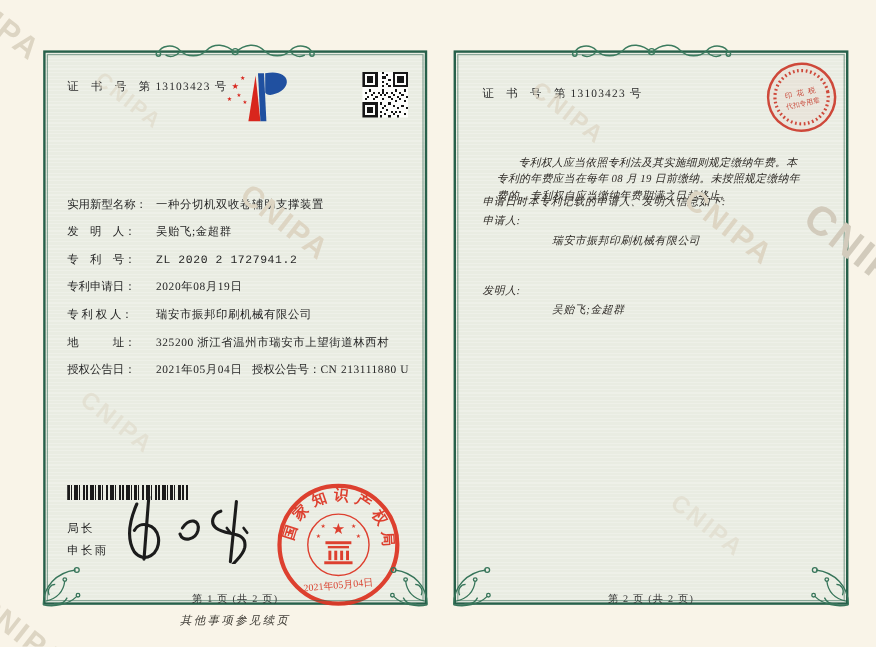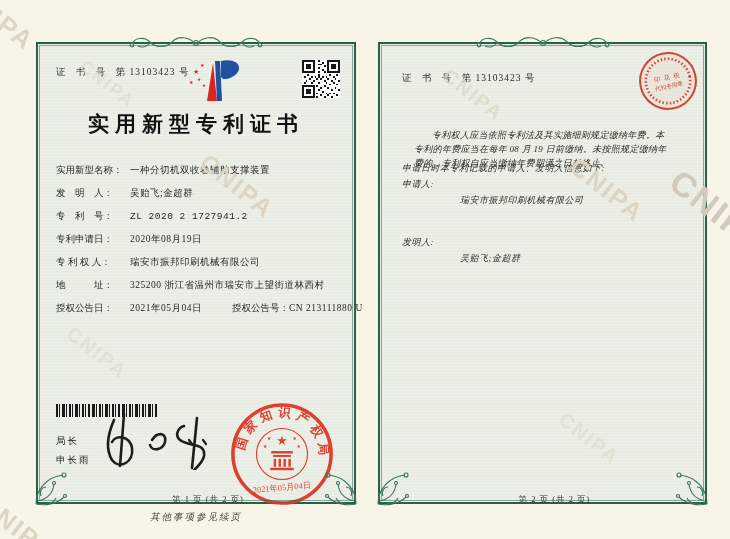--- a/index.html
+++ b/index.html
@@ -16,32 +16,32 @@
   .page1{left:36px;width:320px;}
   .page2{left:378px;width:329px;}
   .orn-top{position:absolute;top:-10px;left:50%;transform:translateX(-50%);z-index:3;}
   .orn-corner{position:absolute;bottom:-5px;z-index:3;}
   .orn-bl{left:-5px;}
   .orn-br{right:-5px;transform:scaleX(-1);}
   
   .certno{position:absolute;font-size:9.5px;color:#2b2b2b;white-space:nowrap;}
   .certno .lab{letter-spacing:4px;margin-right:4px;}
   .certno .val{letter-spacing:1px;}
-  .pageno{position:absolute;top:450px;left:12px;width:100%;text-align:center;font-size:8.5px;
+  .pageno{position:absolute;top:450px;left:0;width:100%;text-align:center;font-size:8.5px;
           letter-spacing:1px;color:#333;}
   .kai{font-style:italic;color:#2e2a26;}
   
   .qr{position:absolute;top:16px;right:14px;}
   .logo{position:absolute;top:12px;left:146px;}
   .title{position:absolute;top:66px;left:0;width:100%;margin:0;text-align:center;
          font-size:21px;font-weight:700;letter-spacing:6px;color:#111;}
   .frow{position:absolute;left:18px;right:10px;font-size:9.5px;white-space:nowrap;color:#262626;}
   .flabel{display:inline-block;min-width:74px;}
   .fvalue{letter-spacing:.5px;}
-  .fpair2{margin-left:30px;text-align:right;}
+  .fpair2{margin-left:8px;text-align:right;}
   .paras{position:absolute;left:18px;right:16px;top:271px;}
   .paras p{margin:0;font-size:9px;line-height:13px;text-indent:2em;letter-spacing:.3px;}
   .barcode{position:absolute;left:18px;top:360px;}
   .director{position:absolute;left:18px;top:388px;font-size:9.5px;line-height:19px;letter-spacing:2px;color:#222;}
   .signature{position:absolute;left:62px;top:366px;}
   .seal{position:absolute;left:190px;top:356px;opacity:.95;}
   .footnote{position:absolute;left:36px;top:511px;width:320px;text-align:center;font-size:9.5px;
             font-style:italic;letter-spacing:2px;color:#43403a;z-index:2;}
   
   .stamp{position:absolute;top:6px;right:6px;transform:rotate(-12deg);opacity:.92;}
@@ -139,21 +139,20 @@
       <path fill="#2050a0" d="M37,5 C57,1 61,16 46,22 C41,24 38,23 37,21 Z"></path>
       <g fill="#d8261d" font-size="7" font-family="'DejaVu Sans',sans-serif">
         <text x="9" y="18">★</text>
         <text x="16" y="11" font-size="5">★</text>
         <text x="5" y="28" font-size="5">★</text>
         <text x="13" y="25" font-size="4.5">★</text>
         <text x="18" y="31" font-size="4.5">★</text>
       </g>
     </svg>
 
-    <h1 class="title">实用新型专利证书</h1>
 
     <div>
       <div class="frow" style="top:120px;">
         <span class="flabel">实用新型名称：</span><span class="fvalue">一种分切机双收卷辅助支撑装置</span>
       </div>
       <div class="frow" style="top:143px;">
         <span class="flabel">发　明　人：</span><span class="fvalue">吴贻飞;金超群</span>
       </div>
       <div class="frow" style="top:166px;font-family:Liberation Mono, monospace;">
         <span class="flabel">专　利　号：</span><span class="fvalue">ZL 2020 2 1727941.2</span>

